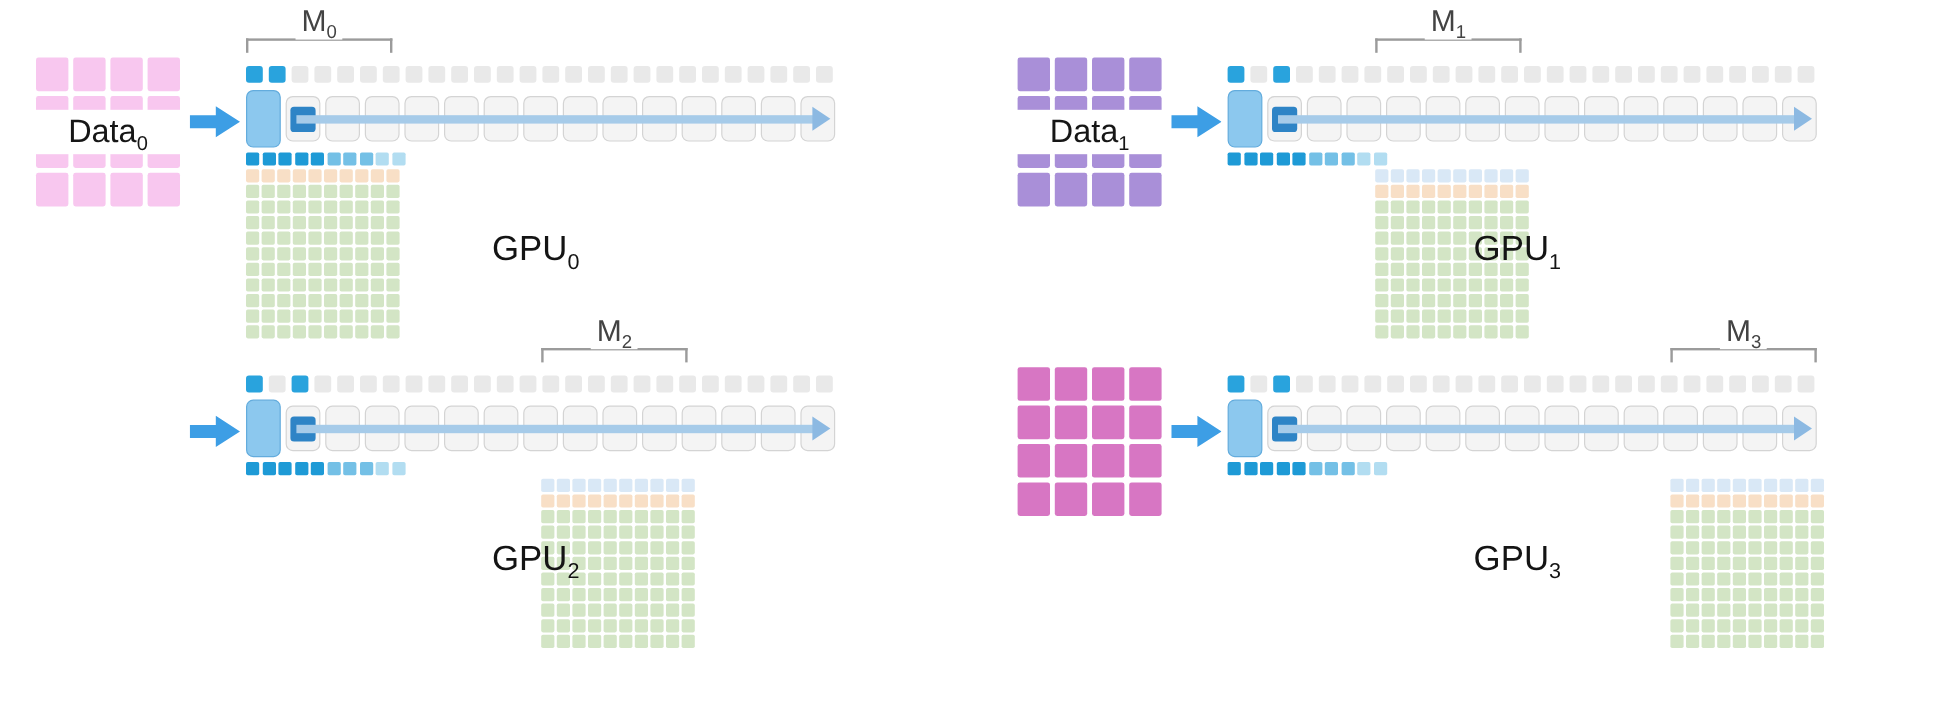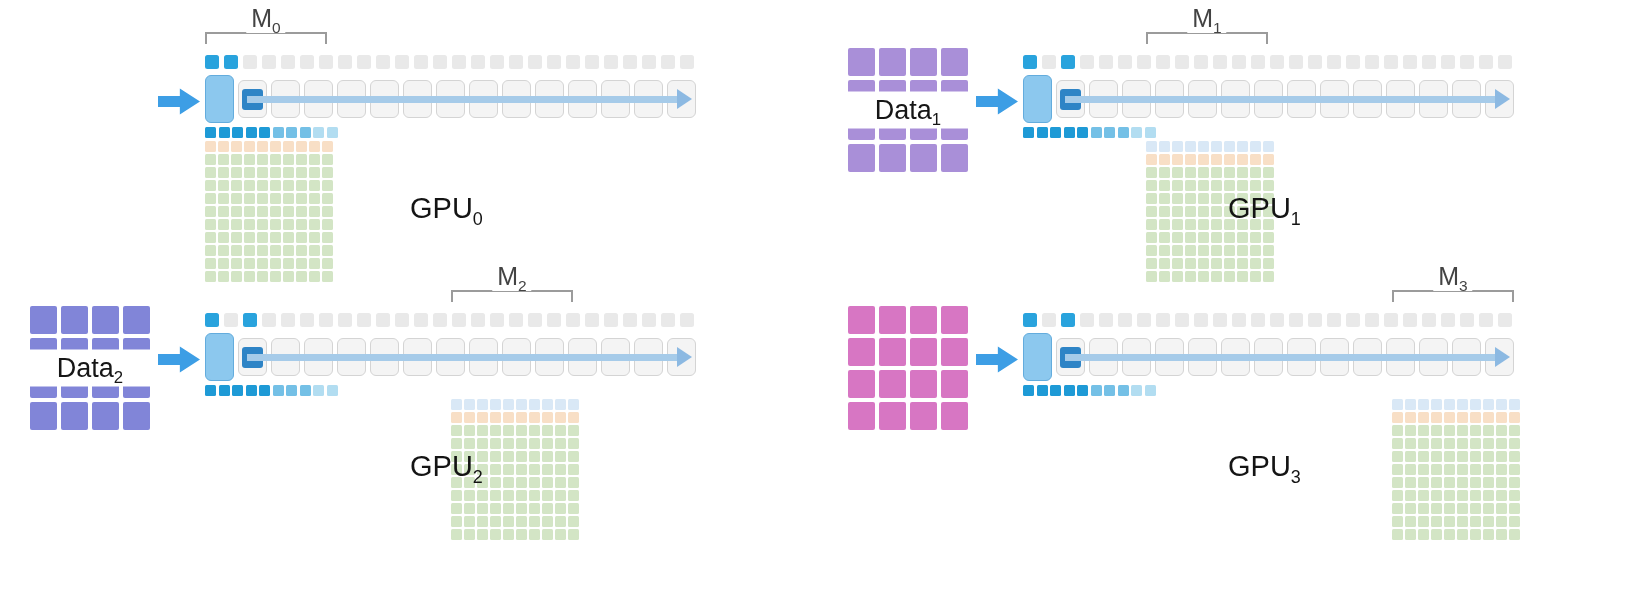--- a/index.html
+++ b/index.html
@@ -57,20 +57,41 @@
   .watermark { position:absolute; right:82px; bottom:36px; font-size:27px; font-weight:700;
     color:#ffffff; letter-spacing:1px;
     text-shadow:-1px -1px 0 #8d8d8d, 1px -1px 0 #8d8d8d, -1px 1px 0 #8d8d8d, 1px 1px 0 #8d8d8d, 0 2px 3px rgba(80,80,80,.55); }
 </style>
 </head>
 <body>
 
 <div id="canvas" style="--arrow: #3d9ee5; --blk-fill: #f4f4f4; --blk-border: #d4d4d4; --blk-active: #8cc8ee; --blk-active-border: #63acdd; --inner-dark: #2e84c6; --bar: #a6cbe9; --head: #8cb9e2; --tsq: #e9e9e9; --tsq-on: #29a3dd; --fade: #1e9ad6; --green: #d3e5c5; --peach: #f8dfc6; --lblue: #d9e8f6; --bracket: #9b9b9b;">
 
   <div class="quadrant" style="left:0;top:0">
+    <div class="data-grid">
+      <div class="dg-cells">
+          <div style="background: rgb(248, 199, 239);"></div>
+          <div style="background: rgb(248, 199, 239);"></div>
+          <div style="background: rgb(248, 199, 239);"></div>
+          <div style="background: rgb(248, 199, 239);"></div>
+          <div style="background: rgb(248, 199, 239);"></div>
+          <div style="background: rgb(248, 199, 239);"></div>
+          <div style="background: rgb(248, 199, 239);"></div>
+          <div style="background: rgb(248, 199, 239);"></div>
+          <div style="background: rgb(248, 199, 239);"></div>
+          <div style="background: rgb(248, 199, 239);"></div>
+          <div style="background: rgb(248, 199, 239);"></div>
+          <div style="background: rgb(248, 199, 239);"></div>
+          <div style="background: rgb(248, 199, 239);"></div>
+          <div style="background: rgb(248, 199, 239);"></div>
+          <div style="background: rgb(248, 199, 239);"></div>
+          <div style="background: rgb(248, 199, 239);"></div>
+        </div>
+      <div class="data-label"><span>Data</span><sub>0</sub></div>
+    </div>
     <div class="flow-arrow"></div>
     <div class="m-bracket" style="left: 205px;">
       <div class="m-label"><span>M</span><sub>0</sub></div>
     </div>
     <div class="top-row">
         <div class="on"></div>
         <div class="on"></div>
         <div></div>
         <div></div>
         <div></div>
@@ -438,41 +459,20 @@
         <div style="background: rgb(211, 229, 197);"></div>
         <div style="background: rgb(211, 229, 197);"></div>
         <div style="background: rgb(211, 229, 197);"></div>
         <div style="background: rgb(211, 229, 197);"></div>
         <div style="background: rgb(211, 229, 197);"></div>
       </div>
     <div class="gpu-label"><span>GPU</span><sub>1</sub></div>
   </div>
 
   <div class="quadrant" style="left:0;top:258px">
-    <div class="data-grid">
-      <div class="dg-cells">
-          <div style="background: rgb(129, 133, 216);"></div>
-          <div style="background: rgb(129, 133, 216);"></div>
-          <div style="background: rgb(129, 133, 216);"></div>
-          <div style="background: rgb(129, 133, 216);"></div>
-          <div style="background: rgb(129, 133, 216);"></div>
-          <div style="background: rgb(129, 133, 216);"></div>
-          <div style="background: rgb(129, 133, 216);"></div>
-          <div style="background: rgb(129, 133, 216);"></div>
-          <div style="background: rgb(129, 133, 216);"></div>
-          <div style="background: rgb(129, 133, 216);"></div>
-          <div style="background: rgb(129, 133, 216);"></div>
-          <div style="background: rgb(129, 133, 216);"></div>
-          <div style="background: rgb(129, 133, 216);"></div>
-          <div style="background: rgb(129, 133, 216);"></div>
-          <div style="background: rgb(129, 133, 216);"></div>
-          <div style="background: rgb(129, 133, 216);"></div>
-        </div>
-      <div class="data-label"><span>Data</span><sub>2</sub></div>
-    </div>
     <div class="flow-arrow"></div>
     <div class="m-bracket" style="left: 451px;">
       <div class="m-label"><span>M</span><sub>2</sub></div>
     </div>
     <div class="top-row">
         <div class="on"></div>
         <div></div>
         <div class="on"></div>
         <div></div>
         <div></div>

